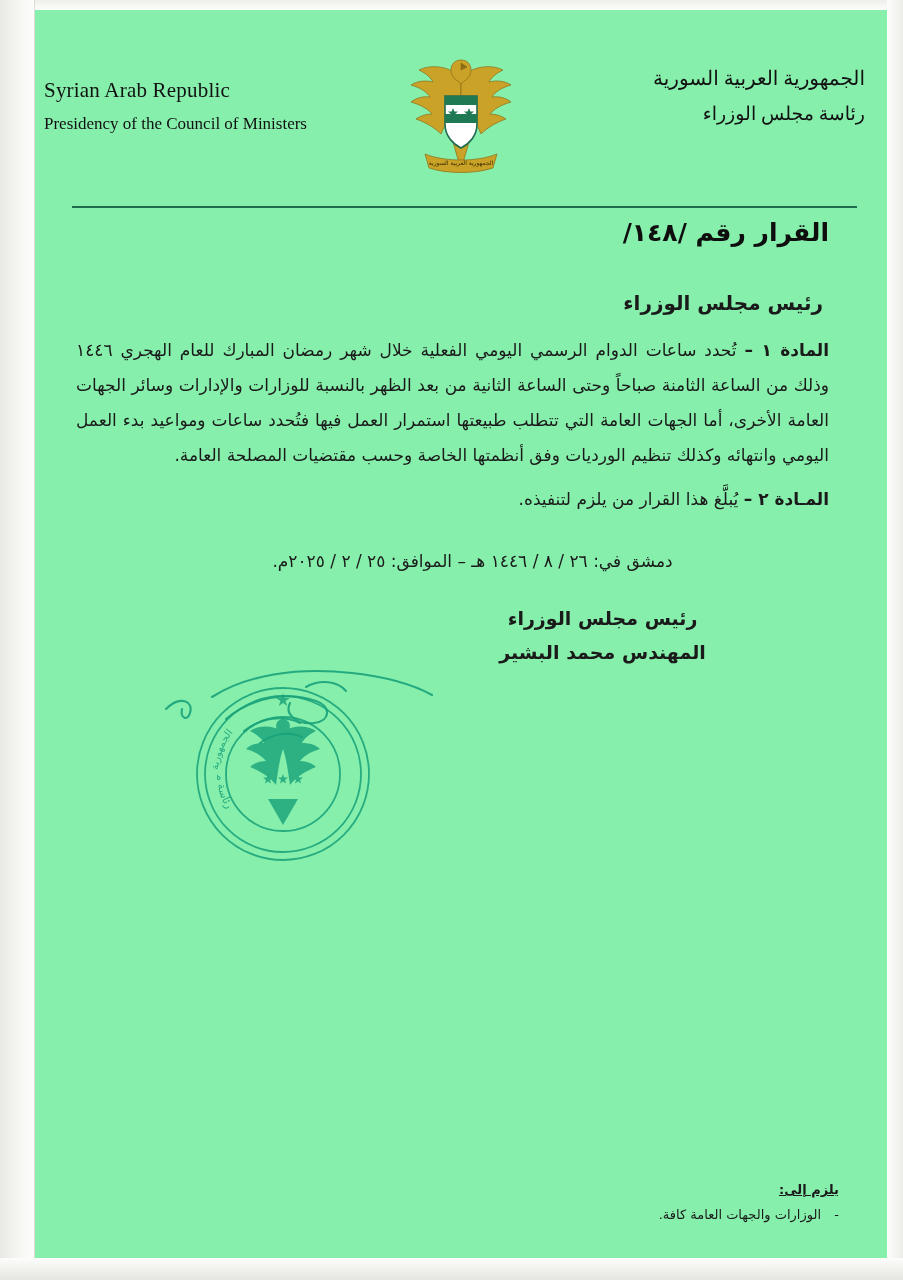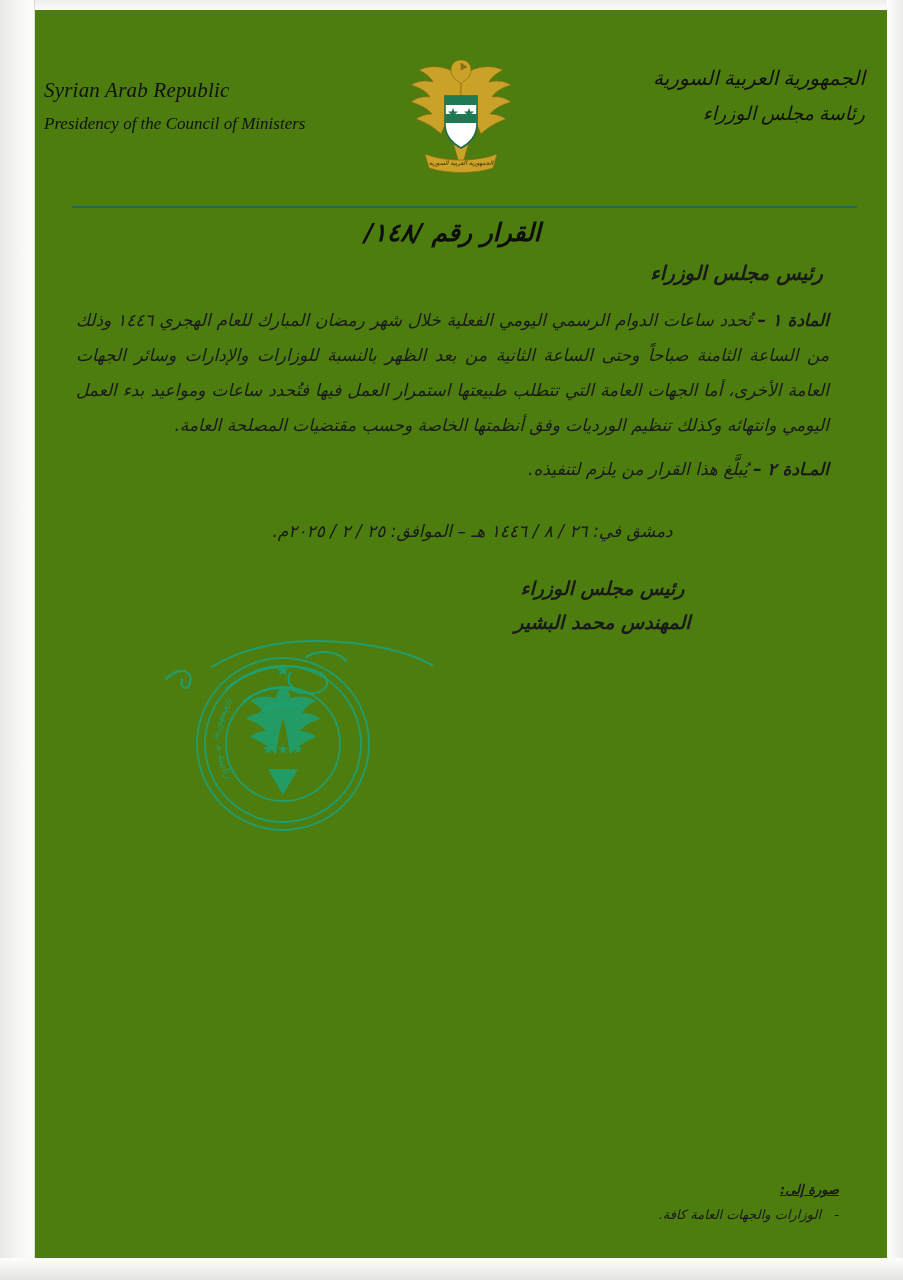--- a/index.html
+++ b/index.html
@@ -13,22 +13,21 @@
     position: relative;
     font-family: "Liberation Serif", serif;
     color: #1a1a1a;
     overflow: hidden;
   }
 
   
   .page {
     position: absolute;
     inset: 0;
-    background: #4d7c0f;
-    font-style: italic;
+    background: #86efac;
   }
   .scan-edge-left {
     position: absolute;
     left: 0; top: 0; bottom: 0;
     width: 34px;
     background: linear-gradient(90deg, #e8e8e4 0%, #f6f6f3 55%, #fdfdfb 100%);
     border-right: 1px solid #dcdcd6;
   }
   .scan-edge-top {
     position: absolute;
@@ -113,25 +112,24 @@
 
   
   .body-wrap {
     direction: rtl;
     text-align: right;
     padding: 0 58px 0 42px;
     margin-top: 48px;
     font-family: "DejaVu Sans", sans-serif;
   }
   .doc-title {
-    text-align: center;
     font-size: 25px;
     font-weight: bold;
     color: #0e0e0e;
-    margin: 8px 0 14px 0;
+    margin: 8px 0 44px 0;
     letter-spacing: 0.5px;
   }
   .addressee {
     font-size: 20px;
     font-weight: bold;
     margin: 0 0 18px 0;
     padding-right: 6px;
   }
   .preamble p {
     font-size: 17px;
@@ -354,20 +352,20 @@
             <textPath href="#stamp-arc" startOffset="18%">رئاسة مجلس الوزراء</textPath>
           </text>
           <text font-size="10" fill="#1aa37a" font-family="DejaVu Sans, sans-serif">
             <textPath href="#stamp-arc-top" startOffset="22%">الجمهورية العربية السورية</textPath>
           </text>
         </svg>
       </div>
     </div>
 
     <div class="footer">
-      <div class="cc-label">صورة إلى:</div>
+      <div class="cc-label">يلزم إلى:</div>
       <div class="cc-item">
         <span class="dash">-</span><span>الوزارات والجهات العامة كافة.</span>
       </div>
     </div>
 
   </div>
 </div>
 
 </body></html>

